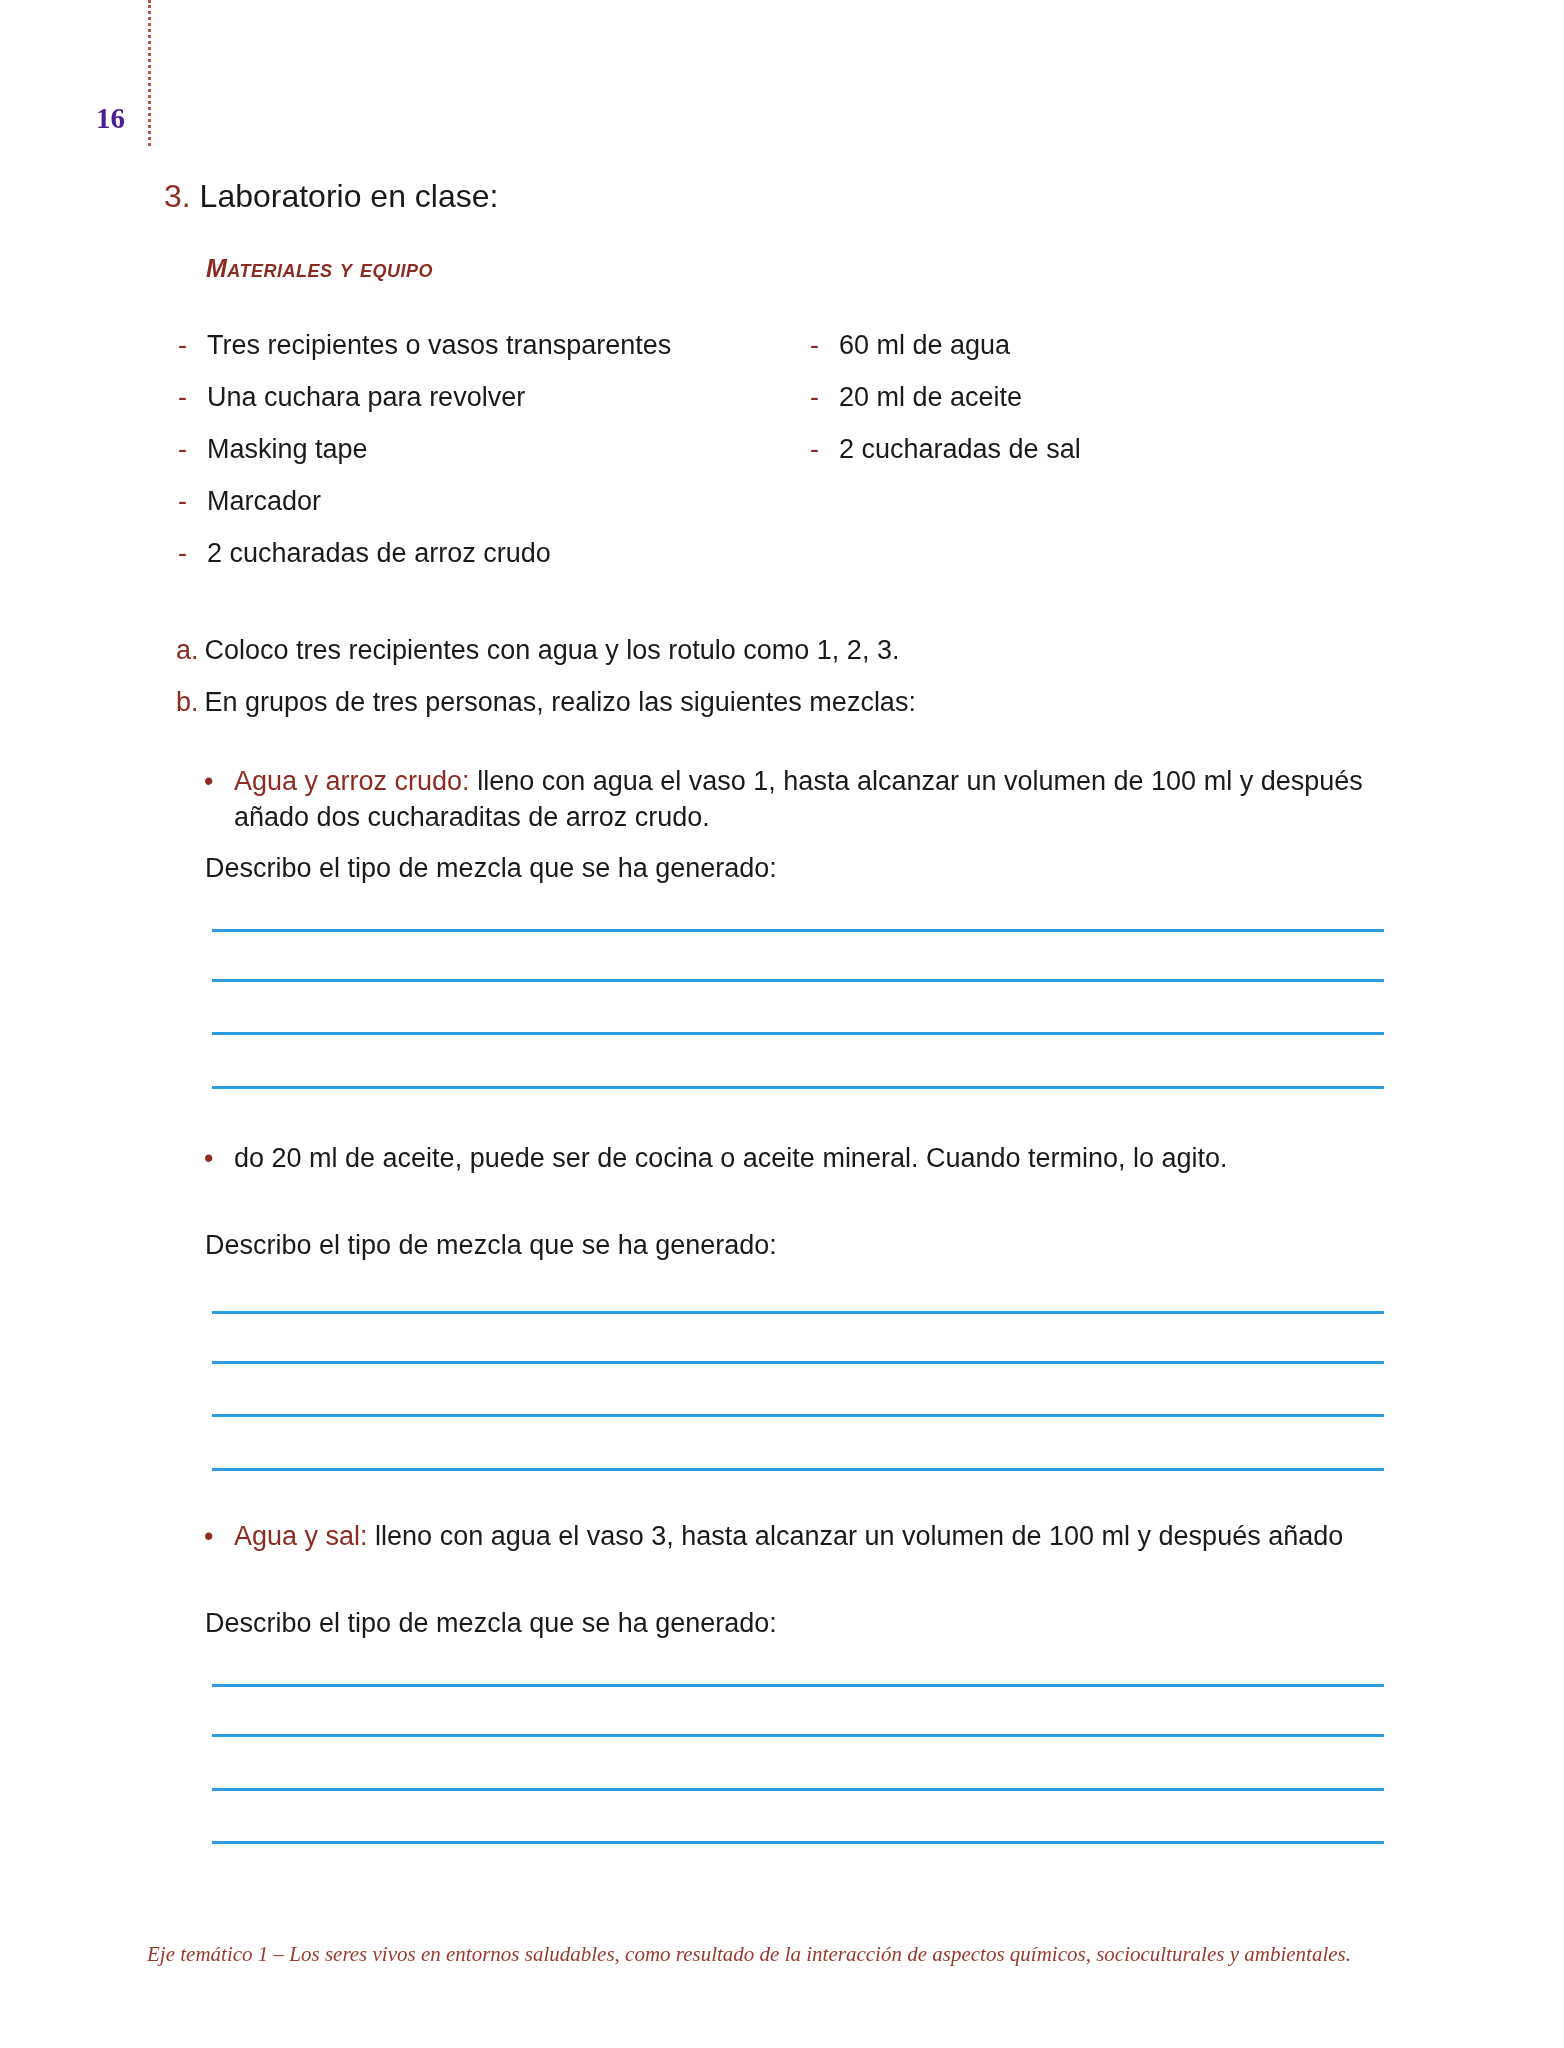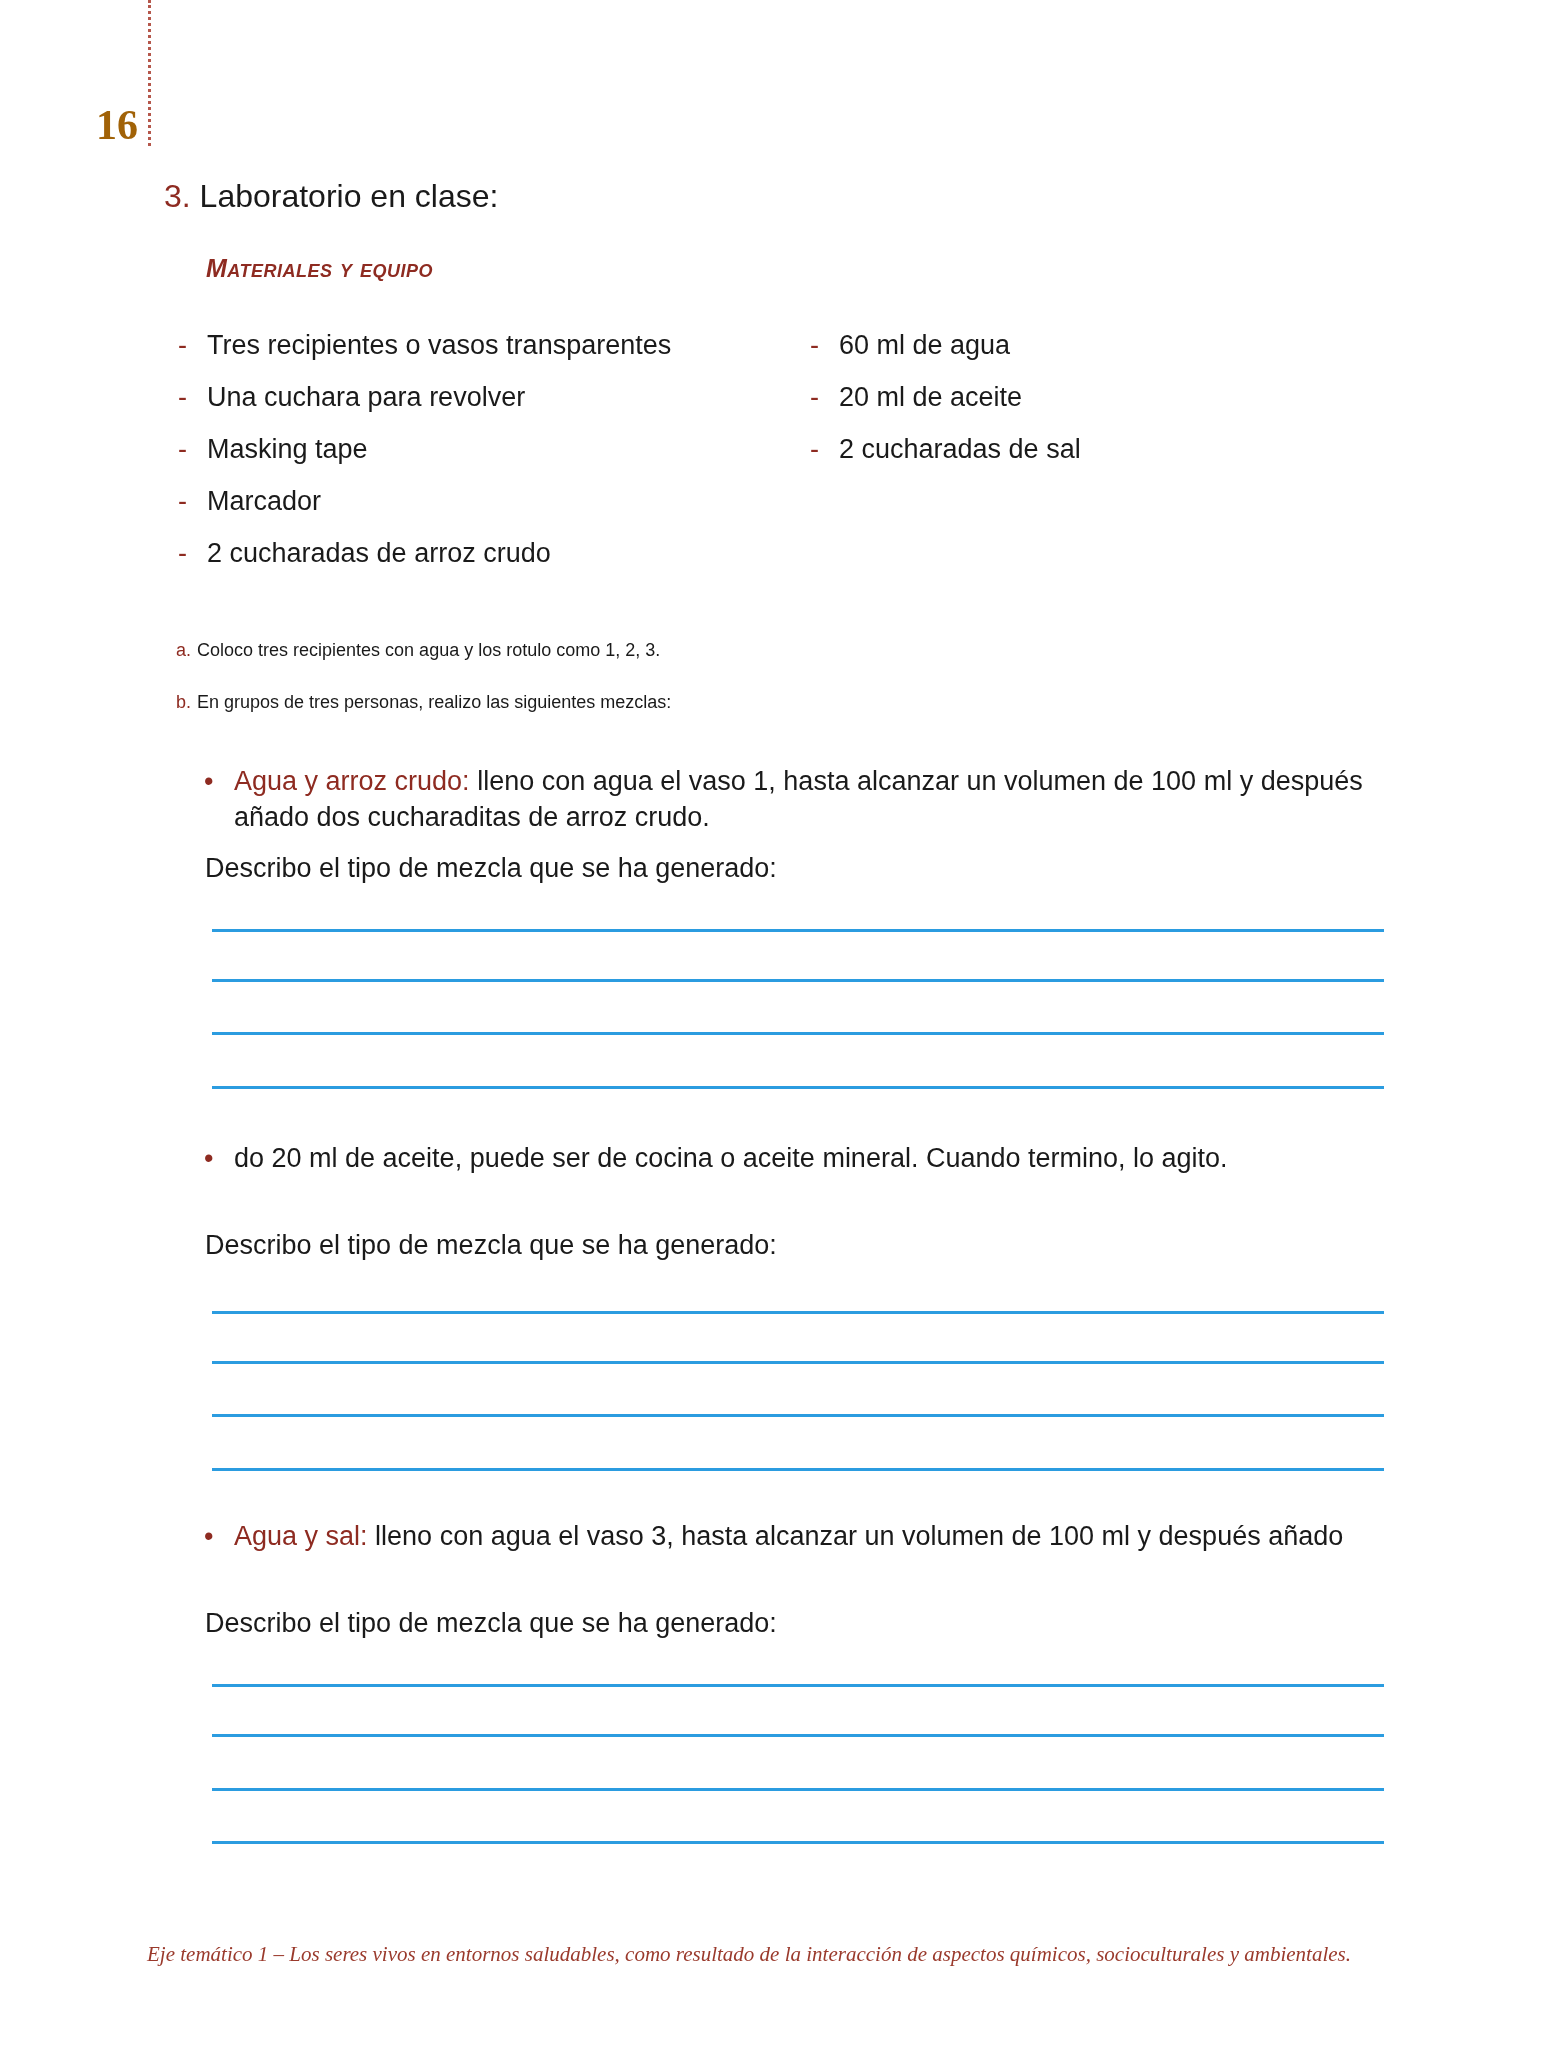--- a/index.html
+++ b/index.html
@@ -1,29 +1,29 @@
 <!DOCTYPE html>
 <html><head>
 <meta charset="utf-8">
 <style>
   html, body { margin: 0; padding: 0; background: #ffffff; }
   body { width: 1564px; height: 2048px; position: relative; overflow: hidden;
          font-family: "Liberation Sans", sans-serif; color: #1a1a1a; }
   .abs { position: absolute; white-space: nowrap; }
   .red { color: #8e2b21; }
   .page-num { left: 96px; top: 104px; font-family: "Liberation Serif", serif; font-weight: bold;
-              font-size: 42px; color: #a16207; line-height: 1; }
+              font-size: 29px; color: #4c1d95; line-height: 1; }
   .dots { left: 148px; top: 0; width: 0; height: 146px; border-left: 3px dotted #b5574b; }
   .ex-title { left: 164px; top: 178px; font-size: 32px; line-height: 36px; }
   .mat-title { left: 206px; top: 250px; font-size: 25px; font-weight: bold; color: #8e2b21;
                font-variant: small-caps; letter-spacing: 0.5px; line-height: 36px; font-style: italic; }
   .mat-col { position: absolute; }
   .mat-item { height: 52px; font-size: 27px; line-height: 36px; display: flex; }
   .mat-item .dash { color: #8e2b21; width: 29px; display: inline-block; }
-  .step { position: absolute; left: 176px; font-size: 18px; line-height: 36px; white-space: nowrap; }
+  .step { position: absolute; left: 176px; font-size: 27px; line-height: 36px; white-space: nowrap; }
   .step .lbl { color: #8e2b21; margin-right: 6px; }
   .bullet { position: absolute; left: 204px; width: 1180px; font-size: 27px; line-height: 36px; }
   .bullet .dot { position: absolute; left: 0; top: 0; color: #8e2b21; }
   .bullet .txt { margin-left: 30px; display: block; }
   .bullet .head { color: #8e2b21; text-align: right; }
   .prompt { position: absolute; left: 205px; font-size: 27px; line-height: 36px; white-space: nowrap; }
   .ans-line { position: absolute; left: 212px; width: 1172px; height: 0; border-top: 3px solid #2b9ce0; }
   .footer { left: 147px; top: 1939px; font-family: "Liberation Serif", serif; font-style: italic;
             font-size: 21px; color: #9a3a2c; line-height: 30px; }
 </style>

